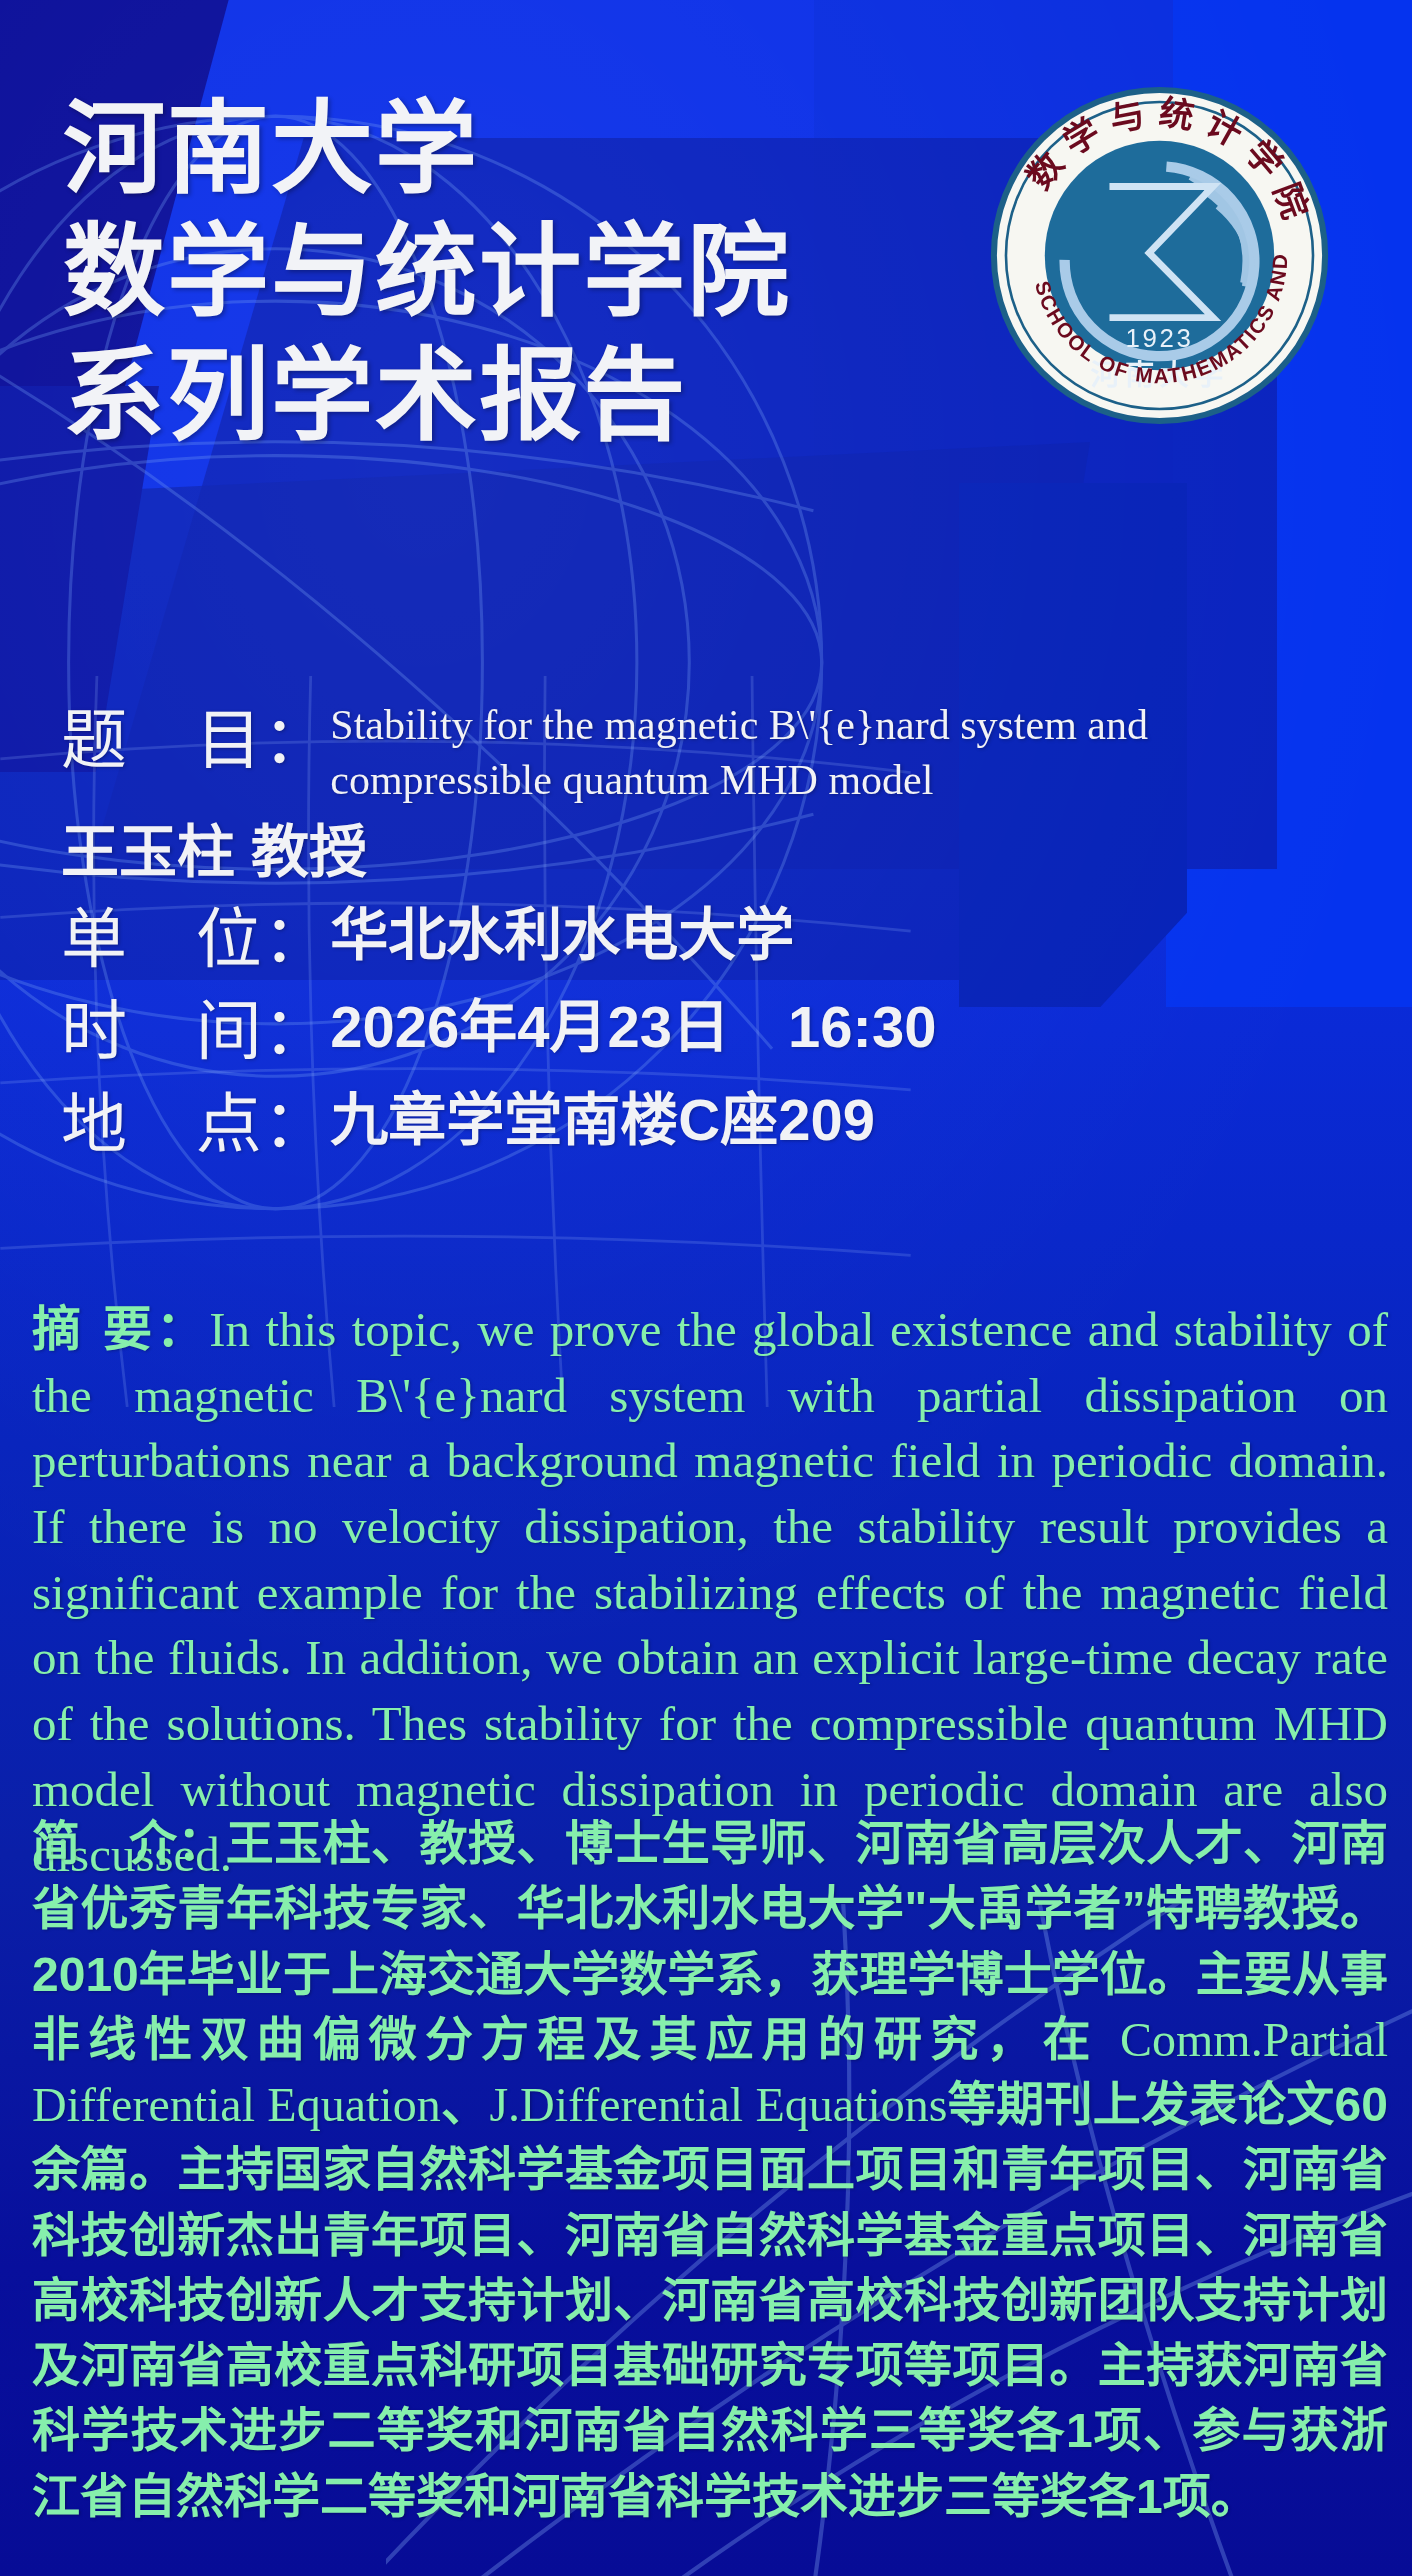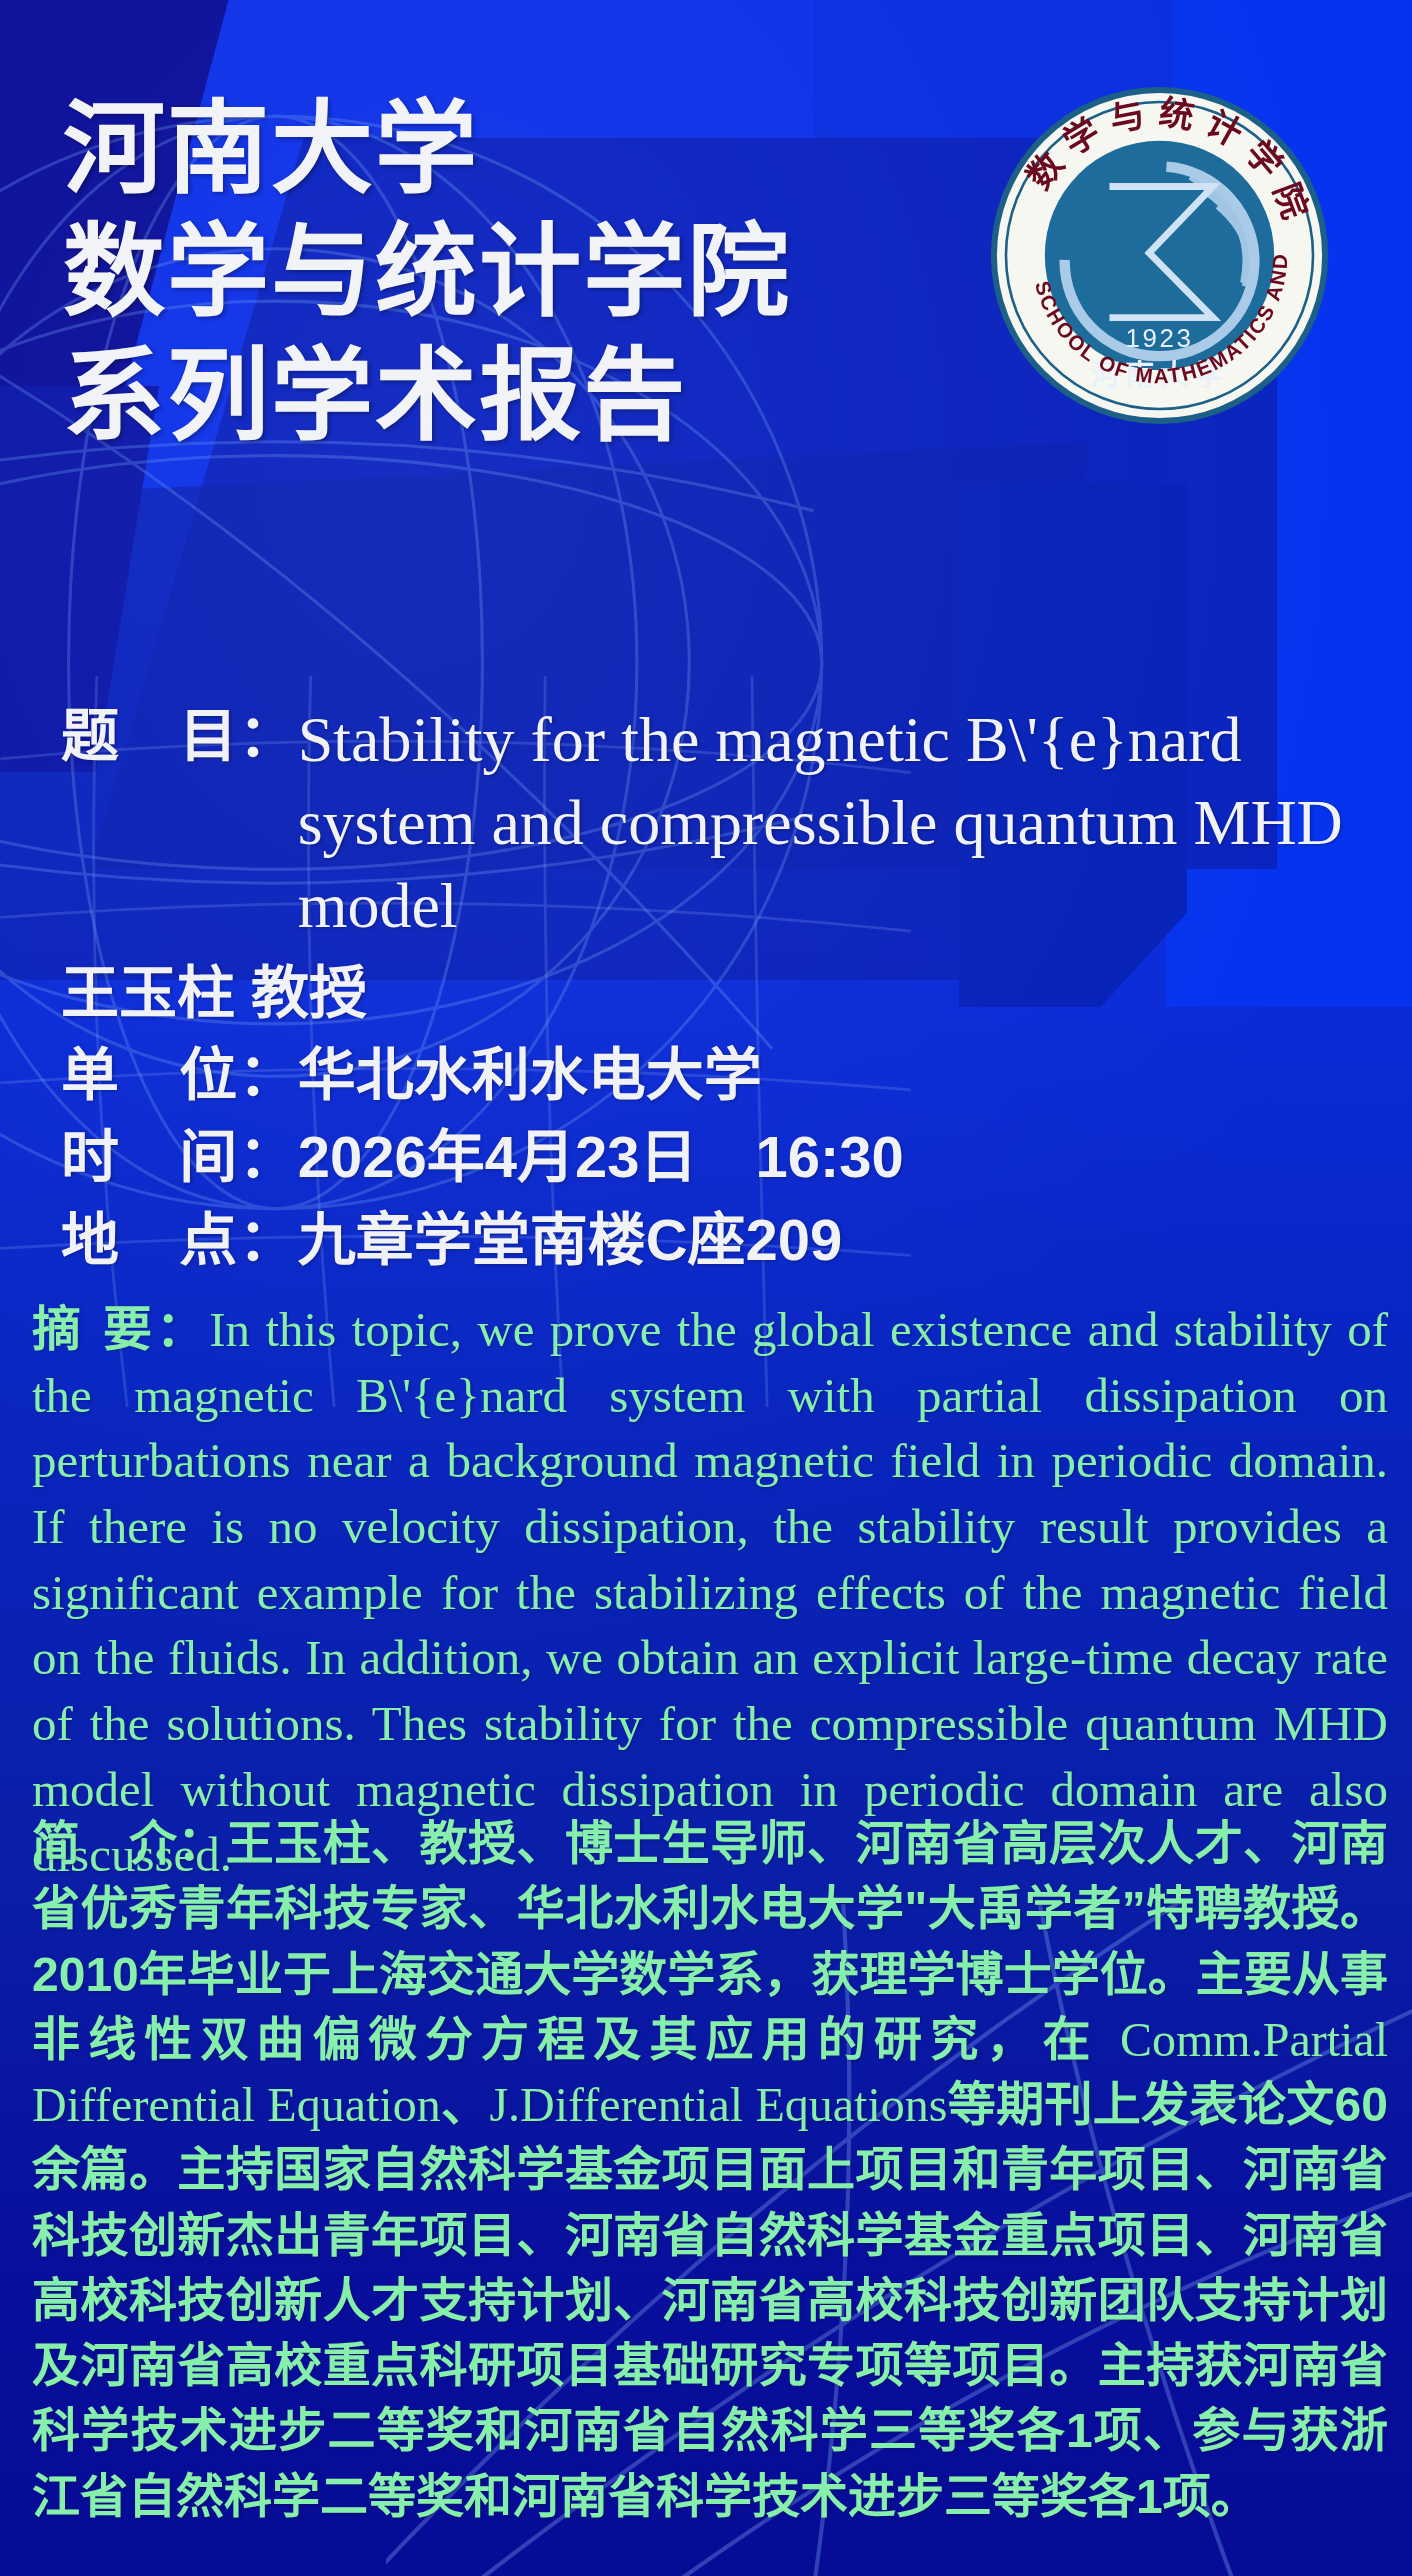--- a/index.html
+++ b/index.html
@@ -131,36 +131,36 @@
   .info{
     position:absolute;left:61px;top:698px;width:1304px;
     color:#f1f2f6;
   }
   .info-row{
     display:flex;align-items:flex-start;
     margin-bottom:7px;
   }
   .info-label{
     flex:0 0 auto;
-    font-size:58px;line-height:1.30;
-    font-weight:700;
+    font-size:66px;line-height:1.30;
+    font-weight:400;
     letter-spacing:.02em;
     text-shadow:1.4px 1.4px 3.4px rgba(0,0,0,.28);
     white-space:nowrap;
   }
   .info-val{
     flex:1 1 auto;
     font-size:58px;line-height:1.30;
     font-weight:700;
     text-shadow:1.4px 1.4px 3.4px rgba(0,0,0,.28);
   }
   .info-val.serif{
     font-family:"Liberation Serif","DejaVu Serif",serif;
     font-weight:400;
-    font-size:64px;
+    font-size:42px;
   }
   .info-val.mixed{
     font-weight:700;
   }
 
   
   .para{
     position:absolute;left:32px;width:1356px;
     color:#86efac;
   }

